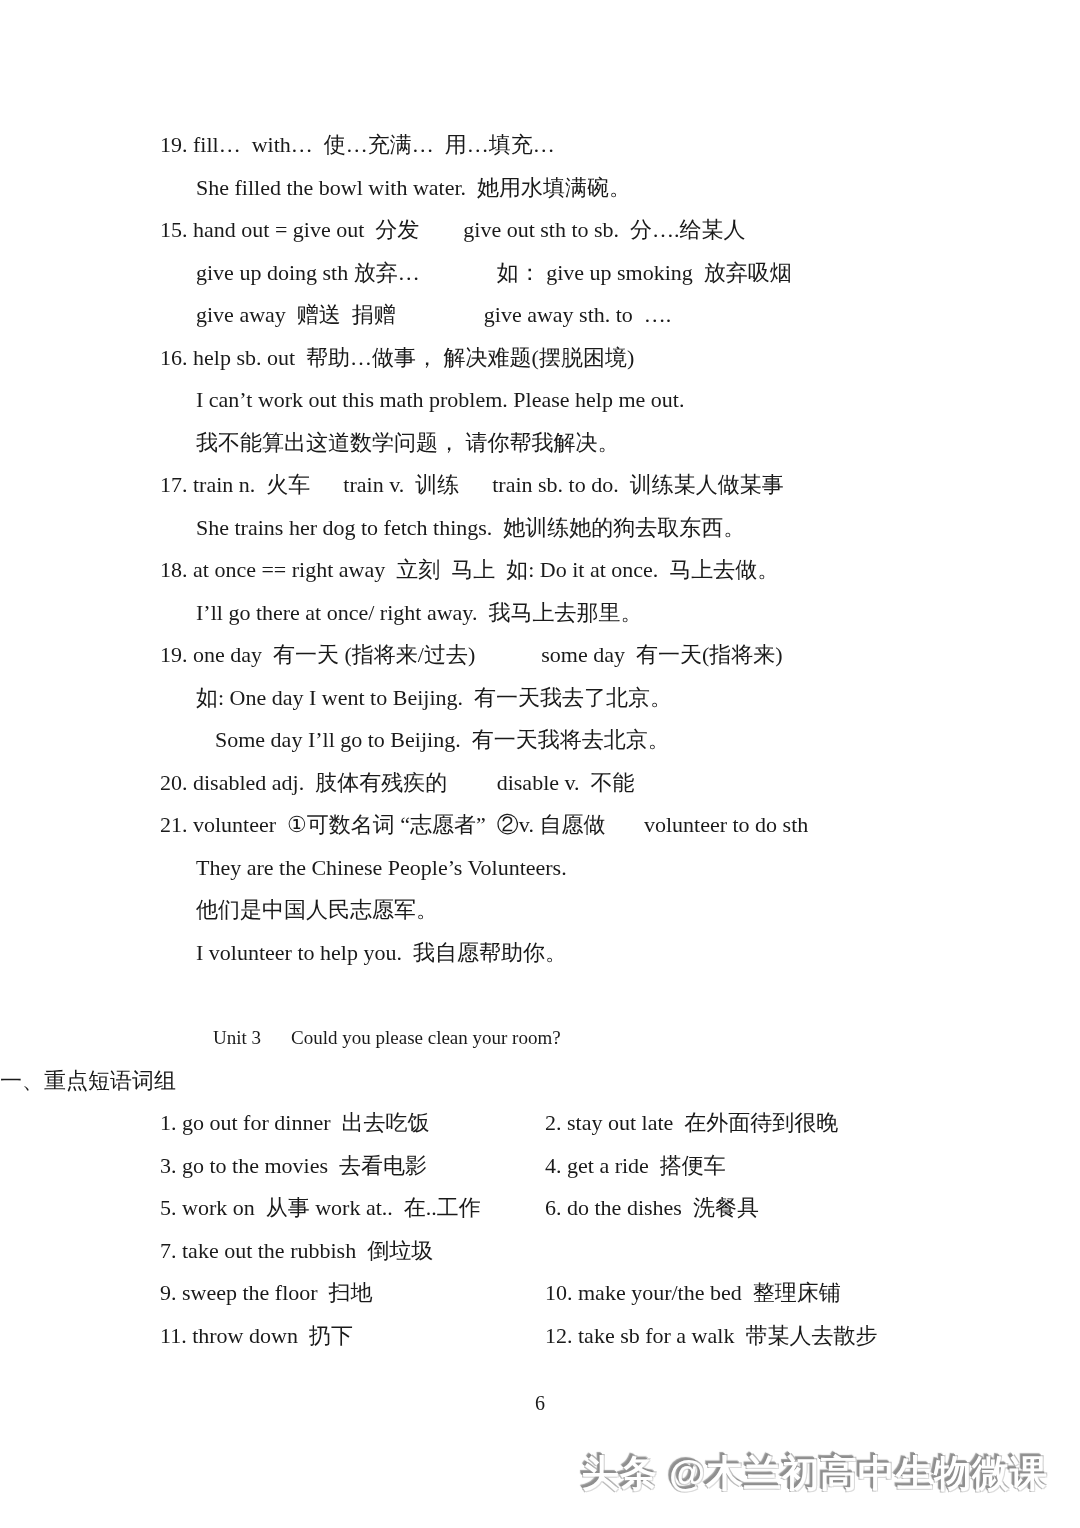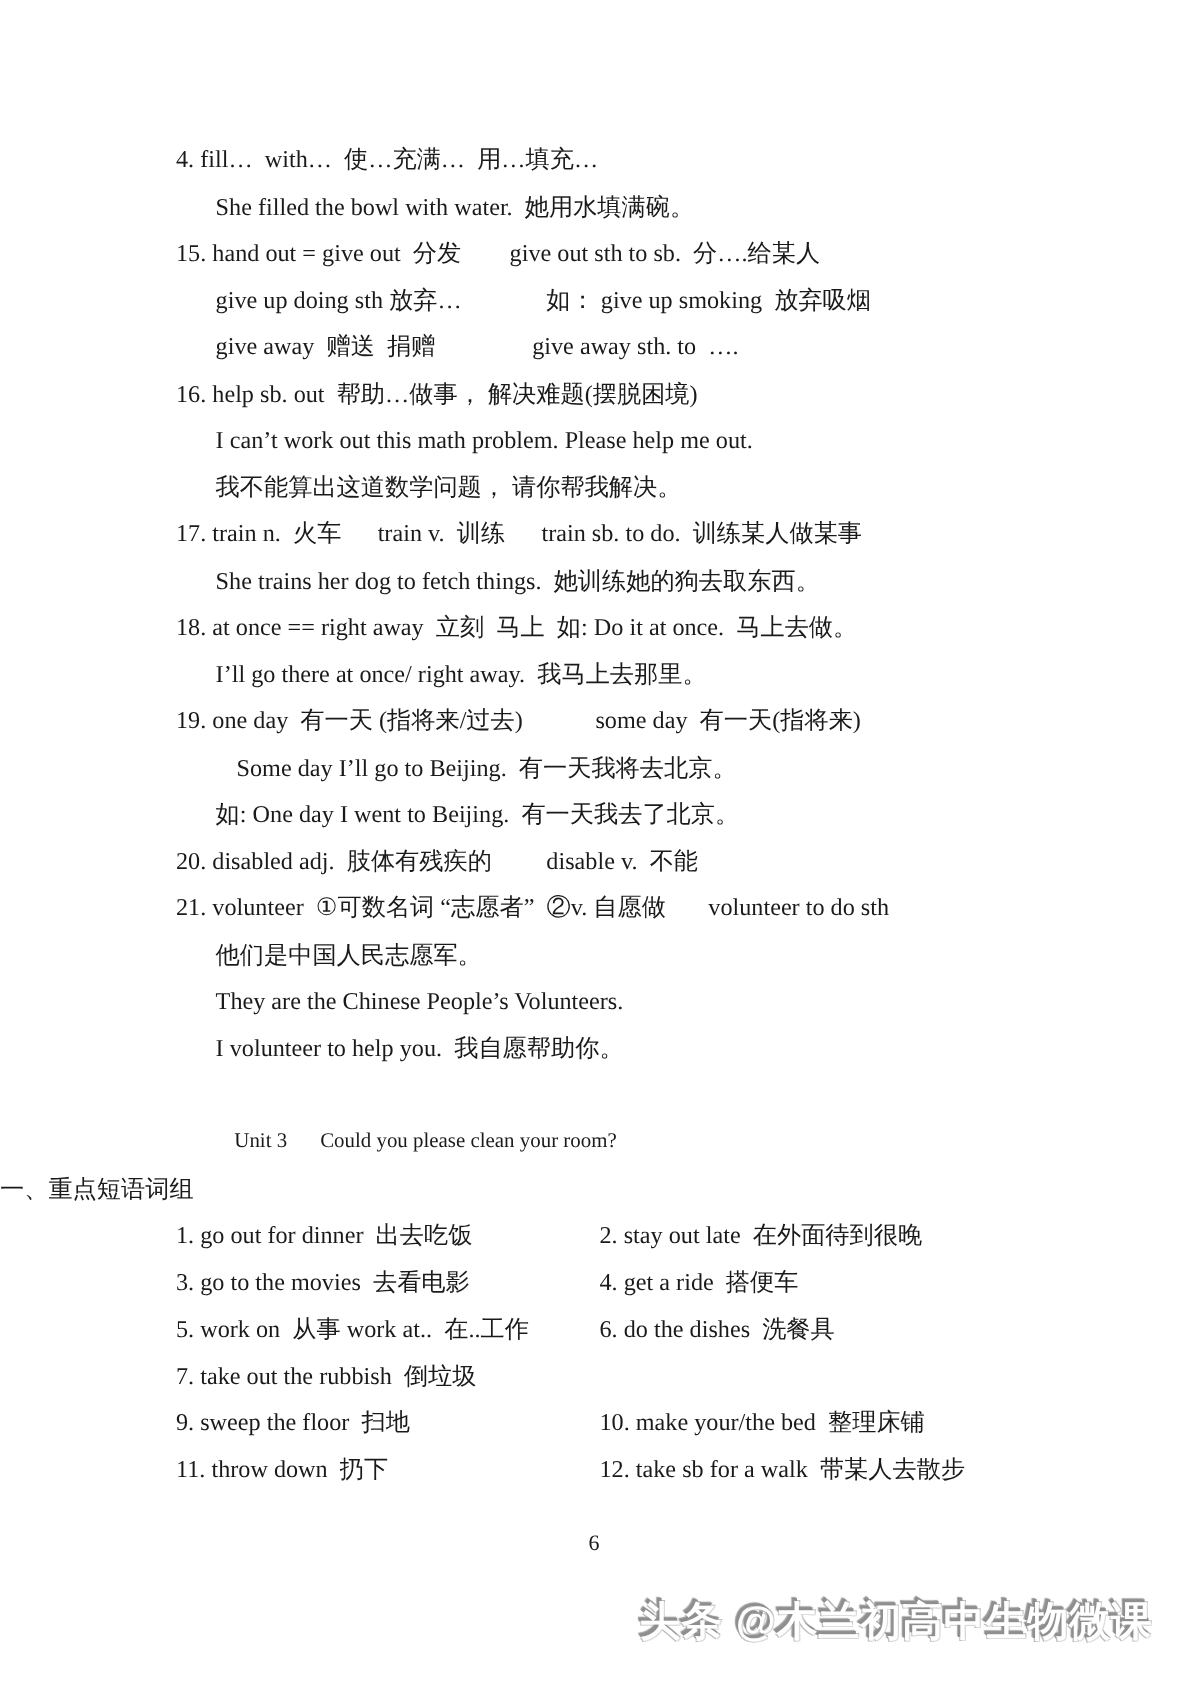--- a/index.html
+++ b/index.html
@@ -34,39 +34,39 @@
                 1px 1px 0 #dcdcdc,-1px 1px 0 #bdbdbd,1px -1px 0 #bdbdbd;
     white-space:nowrap;
   }
 </style>
 </head>
 <body>
 
 <div class="page">
   <div class="body">
 
-    <p class="ln i0">4. fill…  with…  使…充满…  用…填充…</p>
+    <p class="ln i0">19. fill…  with…  使…充满…  用…填充…</p>
     <p class="ln i1">She filled the bowl with water.  她用水填满碗。</p>
     <p class="ln i0">15. hand out = give out  分发        give out sth to sb.  分….给某人</p>
     <p class="ln i1">give up doing sth 放弃…              如： give up smoking  放弃吸烟</p>
     <p class="ln i1">give away  赠送  捐赠                give away sth. to  ….</p>
     <p class="ln i0">16. help sb. out  帮助…做事， 解决难题(摆脱困境)</p>
     <p class="ln i1">I can’t work out this math problem. Please help me out.</p>
     <p class="ln i1">我不能算出这道数学问题， 请你帮我解决。</p>
     <p class="ln i0">17. train n.  火车      train v.  训练      train sb. to do.  训练某人做某事</p>
     <p class="ln i1">She trains her dog to fetch things.  她训练她的狗去取东西。</p>
     <p class="ln i0">18. at once == right away  立刻  马上  如: Do it at once.  马上去做。</p>
     <p class="ln i1">I’ll go there at once/ right away.  我马上去那里。</p>
     <p class="ln i0">19. one day  有一天 (指将来/过去)            some day  有一天(指将来)</p>
+    <p class="ln i1">如: One day I went to Beijing.  有一天我去了北京。</p>
     <p class="ln i2">Some day I’ll go to Beijing.  有一天我将去北京。</p>
-    <p class="ln i1">如: One day I went to Beijing.  有一天我去了北京。</p>
     <p class="ln i0">20. disabled adj.  肢体有残疾的         disable v.  不能</p>
     <p class="ln i0">21. volunteer  ①可数名词 “志愿者”  ②v. 自愿做       volunteer to do sth</p>
+    <p class="ln i1">They are the Chinese People’s Volunteers.</p>
     <p class="ln i1">他们是中国人民志愿军。</p>
-    <p class="ln i1">They are the Chinese People’s Volunteers.</p>
     <p class="ln i1">I volunteer to help you.  我自愿帮助你。</p>
 
     <h2 class="unit"><span>Unit 3</span><span class="gap"></span><span>Could you please clean your room?</span></h2>
 
     <p class="ln section">一、重点短语词组</p>
 
     <div class="prow">
       <p class="ln cell-l">1. go out for dinner  出去吃饭</p>
       <p class="ln cell-r">2. stay out late  在外面待到很晚</p>
     </div>

